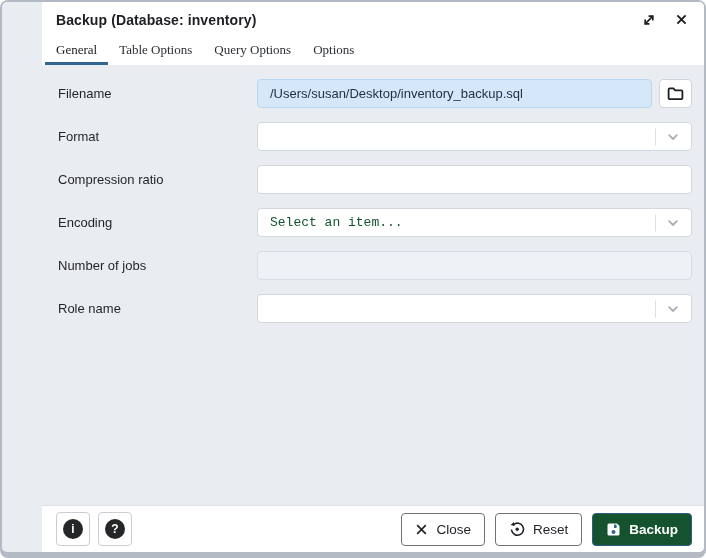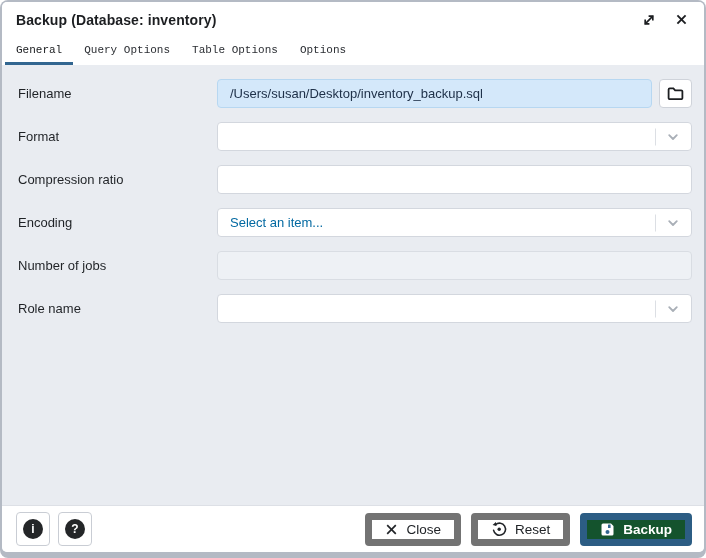--- a/index.html
+++ b/index.html
@@ -14,21 +14,21 @@
     background: #b4bac4;
     border-radius: 8px;
     padding: 2px 2px 6px 2px;
     overflow: hidden;
   }
   .dialog {
     width: 100%; height: 100%;
     background: #e9ecf1;
     border-radius: 5px;
     overflow: hidden;
-    display: flex; flex-direction: column;
+    display: flex; flex-direction: column; padding-left: 40px;
   }
 
   
   .titlebar {
     height: 35px; flex: none;
     background: #ffffff;
     display: flex; align-items: center;
     padding: 0 14px 0 14px;
   }
   .titlebar .title {
@@ -46,25 +46,25 @@
   
   .tabbar {
     height: 28px; flex: none;
     background: #ffffff;
     display: flex; align-items: stretch;
     padding: 0 3px;
   }
   .tab {
     display: flex; align-items: center;
     padding: 0 11px;
-    font-size: 11px; color: #2b2e33;
+    font-size: 13px; color: #2b2e33;
     border-bottom: 3px solid transparent;
     cursor: pointer;
     background: none; border-top: none; border-left: none; border-right: none;
-    font-family: Liberation Mono, monospace;
+    font-family: Liberation Serif, serif;
   }
   .tab.active {
     border-bottom-color: #326690;
     color: #17191c;
   }
 
   
   .body {
     flex: 1;
     padding: 14px 12px 0 16px;
@@ -114,21 +114,21 @@
   .select {
     position: relative;
     padding-right: 44px;
     cursor: pointer;
   }
   .select .sel-value {
     flex: 1; min-width: 0;
     overflow: hidden; text-overflow: ellipsis; white-space: nowrap;
     display: flex; align-items: center; gap: 7px;
   }
-  .select .sel-value.placeholder { color: #0369a1; }
+  .select .sel-value.placeholder { color: #14532d; font-family: Liberation Mono, monospace; }
   .select .sel-arrow {
     position: absolute; right: 0; top: 0; bottom: 0;
     width: 36px;
     display: flex; align-items: center; justify-content: center; gap: 0;
   }
   .select .sel-divider {
     position: absolute; left: 0; top: 50%;
     transform: translateY(-50%);
     width: 1px; height: 17px; background: #dcdfe4;
   }
@@ -161,21 +161,21 @@
     width: 20px; height: 20px; border-radius: 50%;
     background: #242628; color: #ffffff;
     font-size: 12px; font-weight: 700;
     display: flex; align-items: center; justify-content: center;
     line-height: 1;
   }
 
   .action-btn {
     height: 33px;
     background: #ffffff;
-    border: 7px solid #737373;
+    border: 1px solid #737373;
     border-radius: 4px;
     font-family: inherit;
     font-size: 13.5px; color: #212428;
     display: inline-flex; align-items: center; gap: 8px;
     padding: 0 13px;
     cursor: pointer;
     justify-content: space-between;
   }
   .action-btn.primary {
     background: #14532d;
@@ -206,22 +206,22 @@
           <svg width="13" height="13" viewBox="0 0 13 13">
             <line x1="2.4" y1="2.4" x2="10.6" y2="10.6" stroke="#1c1e21" stroke-width="1.9"></line>
             <line x1="10.6" y1="2.4" x2="2.4" y2="10.6" stroke="#1c1e21" stroke-width="1.9"></line>
           </svg>
         </button>
       </span>
     </div>
 
     <div class="tabbar">
       <button class="tab active">General</button>
+      <button class="tab">Table Options</button>
       <button class="tab">Query Options</button>
-      <button class="tab">Table Options</button>
       <button class="tab">Options</button>
     </div>
 
     <div class="body">
 
       <div class="row">
         <label>Filename</label>
         <div class="control">
           <input class="tbox filename-input" value="/Users/susan/Desktop/inventory_backup.sql" style="">
           <button class="browse-btn">

